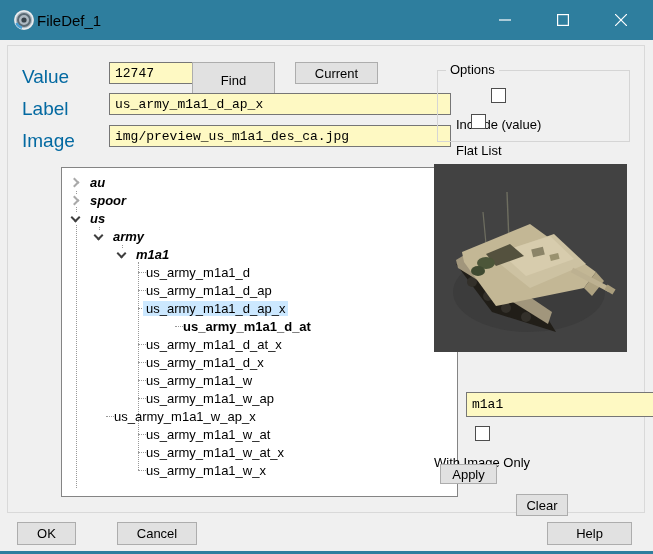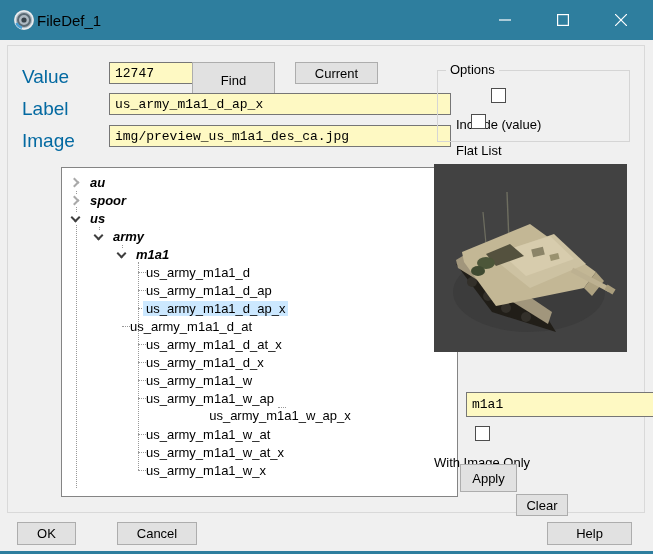--- a/index.html
+++ b/index.html
@@ -49,21 +49,21 @@
   .chev { display:inline-block; width:11px; height:12px; position:relative; margin-right:9px; flex:none; background:#fff; }
   .chev::before { content:""; position:absolute; width:5px; height:5px; }
   .chev.col::before { left:1px; top:3px; border-top:2px solid #a9a9a9; border-right:2px solid #a9a9a9; transform:rotate(45deg); }
   .chev.exp::before { left:2px; top:2px; border-top:2px solid #3f3f3f; border-right:2px solid #3f3f3f; transform:rotate(135deg); }
   .stub { display:inline-block; width:8px; height:0; border-top:1px dotted #999; flex:none; }
   
   #preview { position:absolute; left:434px; top:164px; width:193px; height:188px; background:#424242; }
   
   #btn-find { left:192px; top:62px; width:83px; height:37px; }
   #btn-current { left:295px; top:62px; width:83px; height:22px; }
-  #btn-apply { left:460px; top:464px; width:57px; height:28px; }
+  #btn-apply { left:440px; top:464px; width:57px; height:20px; }
   #btn-clear { left:516px; top:464px; width:52px; height:22px;margin-top:30px; }
   #btn-ok { left:17px; top:522px; width:59px; height:23px; }
   #btn-cancel { left:117px; top:522px; width:80px; height:23px; }
   #btn-help { left:547px; top:522px; width:85px; height:23px; }
 </style>
 </head>
 <body>
 
 <div id="window">
 
@@ -153,41 +153,41 @@
         <span class="tlabel">us_army_m1a1_d</span>
       </div>
       <div class="trow leaf" style="padding-left: 76px;">
         <span class="stub"></span>
         <span class="tlabel">us_army_m1a1_d_ap</span>
       </div>
       <div class="trow leaf sel" style="padding-left: 76px;">
         <span class="stub"></span>
         <span class="tlabel">us_army_m1a1_d_ap_x</span>
       </div>
-      <div class="trow leaf" style="padding-left: 60px;">
+      <div class="trow leaf" style="padding-left: 113px; font-weight: bold;">
         <span class="stub"></span>
         <span class="tlabel">us_army_m1a1_d_at</span>
       </div>
       <div class="trow leaf" style="padding-left: 76px;">
         <span class="stub"></span>
         <span class="tlabel">us_army_m1a1_d_at_x</span>
       </div>
       <div class="trow leaf" style="padding-left: 76px;">
         <span class="stub"></span>
         <span class="tlabel">us_army_m1a1_d_x</span>
       </div>
       <div class="trow leaf" style="padding-left: 76px;">
         <span class="stub"></span>
         <span class="tlabel">us_army_m1a1_w</span>
       </div>
       <div class="trow leaf" style="padding-left: 76px;">
         <span class="stub"></span>
         <span class="tlabel">us_army_m1a1_w_ap</span>
       </div>
-      <div class="trow leaf" style="padding-left: 44px; flex-direction: column;">
+      <div class="trow leaf" style="padding-left: 44px;">
         <span class="stub"></span>
         <span class="tlabel">us_army_m1a1_w_ap_x</span>
       </div>
       <div class="trow leaf" style="padding-left: 76px;">
         <span class="stub"></span>
         <span class="tlabel">us_army_m1a1_w_at</span>
       </div>
       <div class="trow leaf" style="padding-left: 76px;">
         <span class="stub"></span>
         <span class="tlabel">us_army_m1a1_w_at_x</span>

